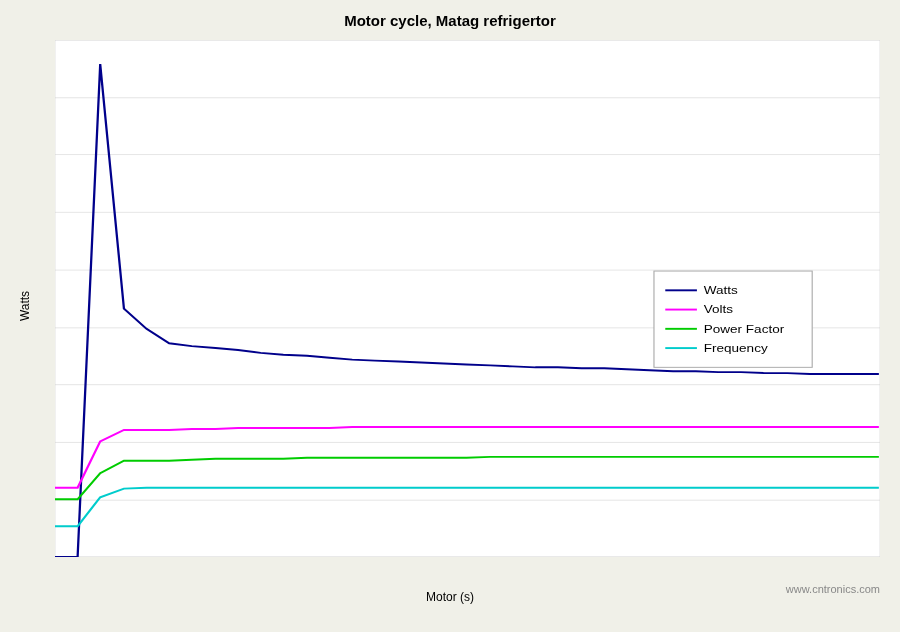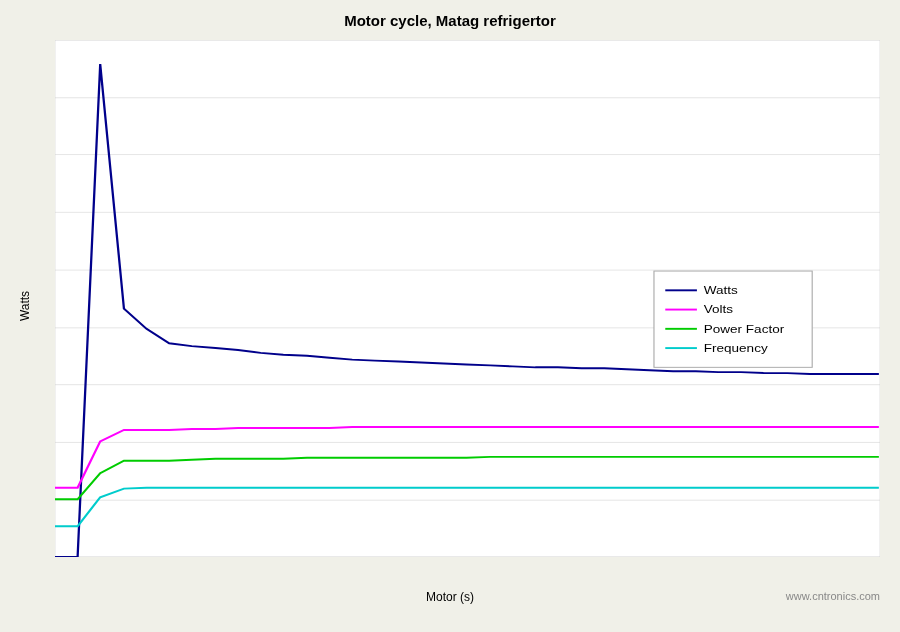--- a/index.html
+++ b/index.html
@@ -35,21 +35,21 @@
     .x-axis-label {
       position: absolute;
       bottom: 8px;
       left: 50%;
       transform: translateX(-50%);
       font-size: 12px;
       color: #000;
     }
     .watermark {
       position: absolute;
-      bottom: 10px;
+      bottom: 17px;
       right: 20px;
       font-size: 11px;
       color: #888;
     }
   </style>
 </head>
 <body>
 
 <div class="chart-container">
   <div class="chart-title">Motor cycle, Matag refrigertor</div>

